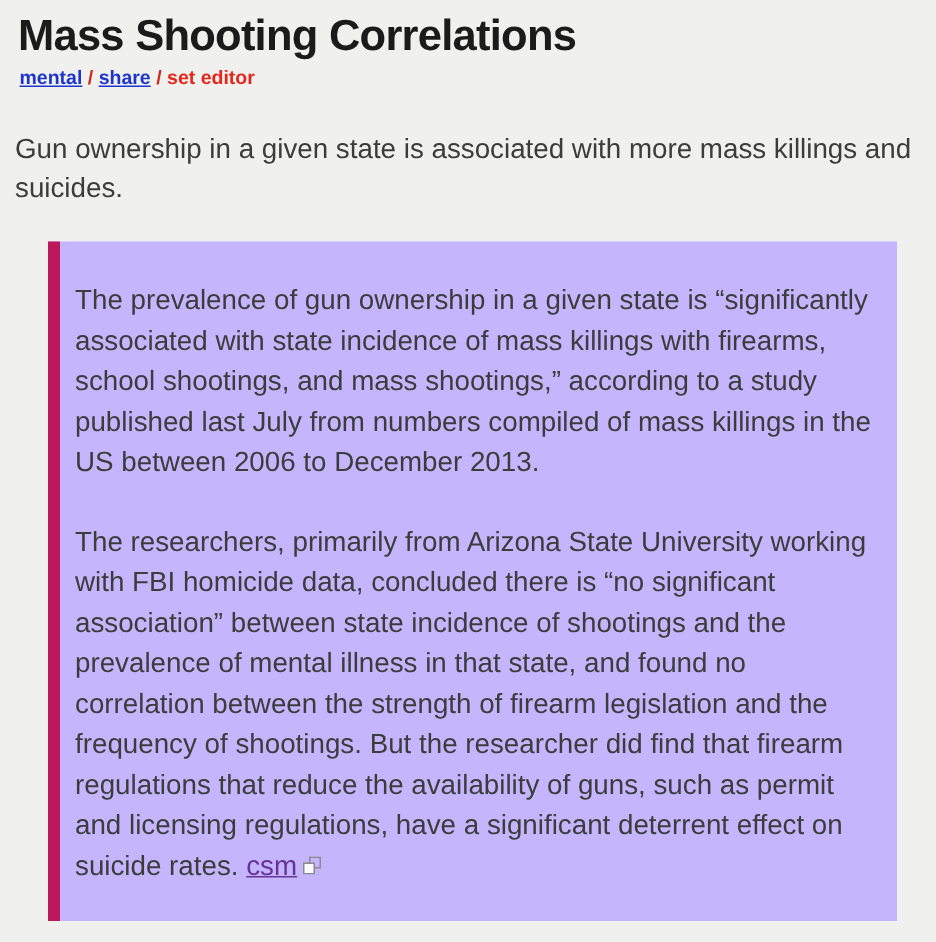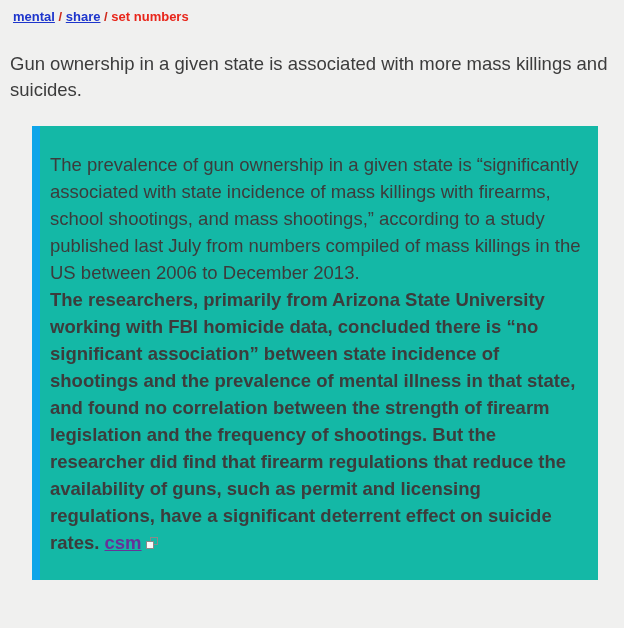--- a/index.html
+++ b/index.html
@@ -43,57 +43,58 @@
   }
   p.intro {
     margin: 27px 0 12px 0;
     font-size: 18.5px;
     line-height: 26px;
     color: #3c3c3c;
     max-width: 600px;
   }
   blockquote.quote-block {
     margin: 23px 14px 0 22px;
-    border-left: 8px solid #0ea5e9;
-    background: #14b8a6;
+    border-left: 8px solid #be185d;
+    background: #c4b5fd;
     padding: 25px 16px 24px 10px;
   }
   blockquote.quote-block p {
     margin: 0;
     font-size: 18.5px;
     line-height: 27px;
     color: #3c3c3c;
   }
   blockquote.quote-block p + p {
-    font-weight: bold;
+    margin-top: 26px;
   }
   a.source-link {
     color: #663399;
     text-decoration: underline;
   }
   .ext-icon {
     display: inline-block;
     vertical-align: baseline;
     margin-left: 4px;
     position: relative;
     top: 0px;
   }
 </style>
 </head>
 <body>
 
 <div class="page">
 
+  <h1 class="page-title">Mass Shooting Correlations</h1>
 
   <div class="action-row">
     <a href="#" class="action-link">mental</a>
     <span class="action-sep">/</span>
     <a href="#" class="action-link">share</a>
     <span class="action-sep">/</span>
-    <span class="action-red">set numbers</span>
+    <span class="action-red">set editor</span>
   </div>
 
   <p class="intro">Gun ownership in a given state is associated with more mass killings and suicides.</p>
 
   <blockquote class="quote-block">
     <p>The prevalence of gun ownership in a given state is “significantly associated with state incidence of mass killings with firearms, school shootings, and mass shootings,” according to a study published last July from numbers compiled of mass killings in the US between 2006 to December 2013.</p>
     <p><span>The researchers, primarily from Arizona State University working with FBI homicide data, concluded there is “no significant association” between state incidence of shootings and the prevalence of mental illness in that state, and found no correlation between the strength of firearm legislation and the frequency of shootings. But the researcher did find that firearm regulations that reduce the availability of guns, such as permit and licensing regulations, have a significant deterrent effect on suicide rates.</span>
       <a href="#" class="source-link">csm</a><span class="ext-icon"><svg width="12" height="12" viewBox="0 0 12 12">
            <rect x="4.5" y="0.5" width="7" height="7" fill="none" stroke="#8a8a8a" stroke-width="1"></rect>
            <rect x="0.5" y="4.5" width="7" height="7" fill="#fafafa" stroke="#8a8a8a" stroke-width="1"></rect>

